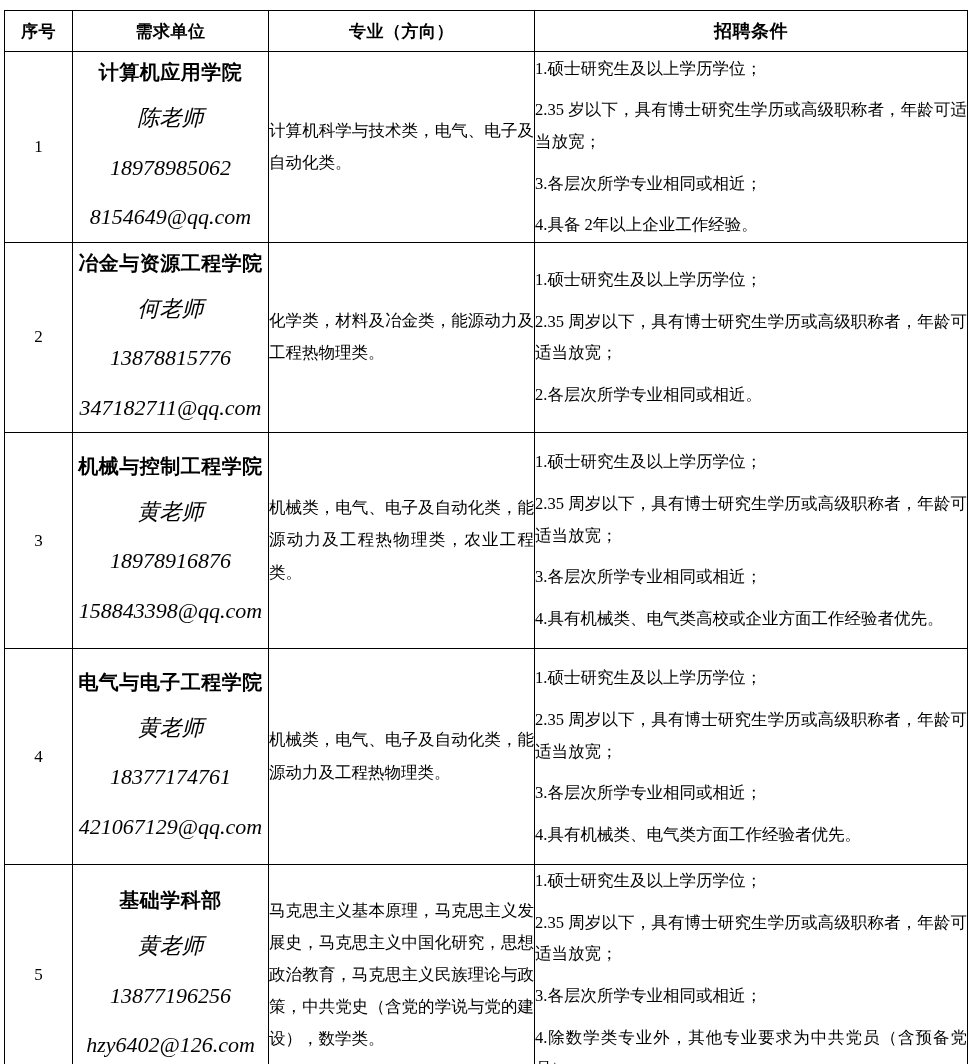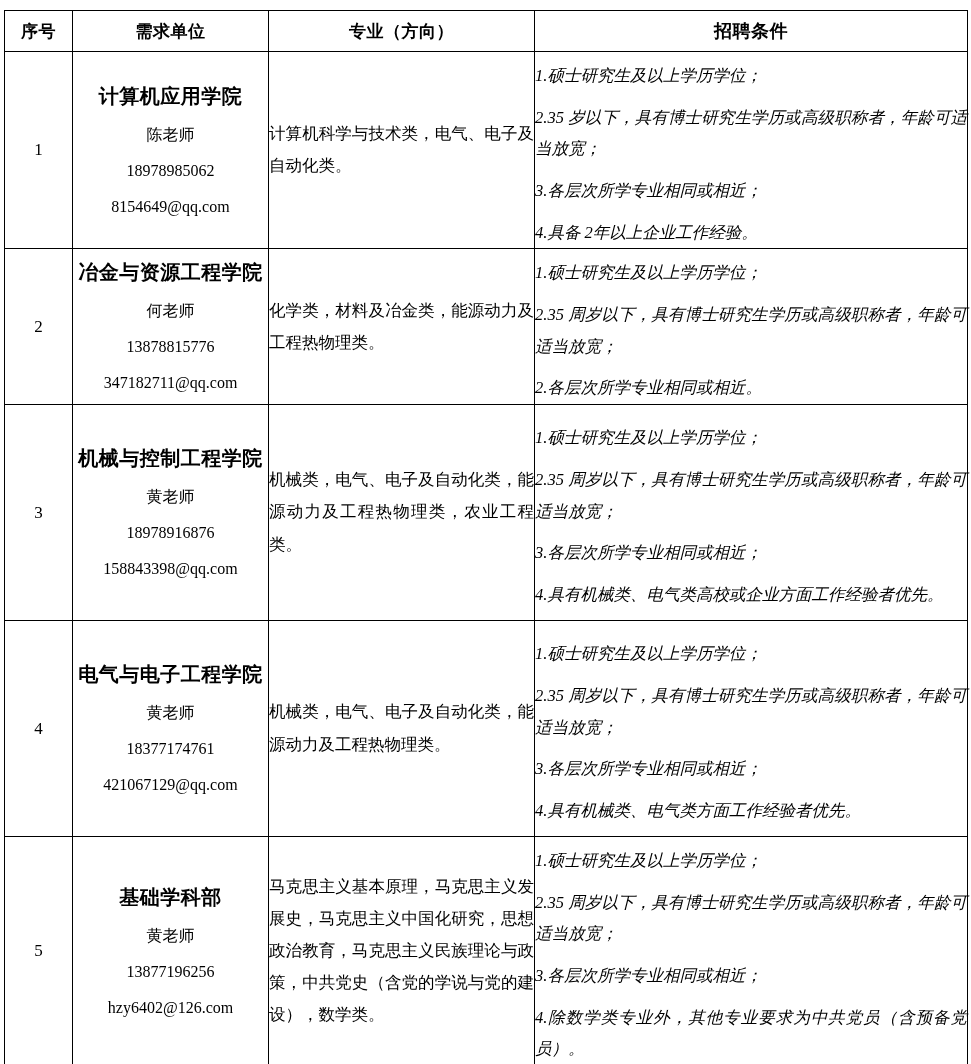--- a/index.html
+++ b/index.html
@@ -55,42 +55,42 @@
     text-align: center;
     padding: 8px 6px;
   }
   .unit-name {
     font-weight: bold;
     font-size: 20px;
     line-height: 2.05;
     letter-spacing: 0.5px;
   }
   .unit-contact {
-    font-size: 16px;
+    font-size: 22px;
     line-height: 2.25;
+    font-style: italic;
   }
 
   td.major {
     padding: 8px 12px 8px 12px;
     font-size: 16.5px;
     line-height: 1.95;
     text-align: justify;
     text-justify: inter-ideograph;
   }
 
   td.cond {
     padding: 10px 10px 10px 12px;
     font-size: 16.5px;
     line-height: 1.92;
     text-align: justify;
     text-justify: inter-ideograph;
   }
   td.cond p {
-    margin: 8px 0 10px 0;
-    font-style: italic;
+    margin: 0 0 10px 0;
   }
   td.cond p:last-child {
     margin-bottom: 0;
   }
 
   
   tr.r1 td { height: 170px; }
   tr.r2 td { height: 140px; }
   tr.r3 td { height: 215px; }
   tr.r4 td { height: 215px; }

